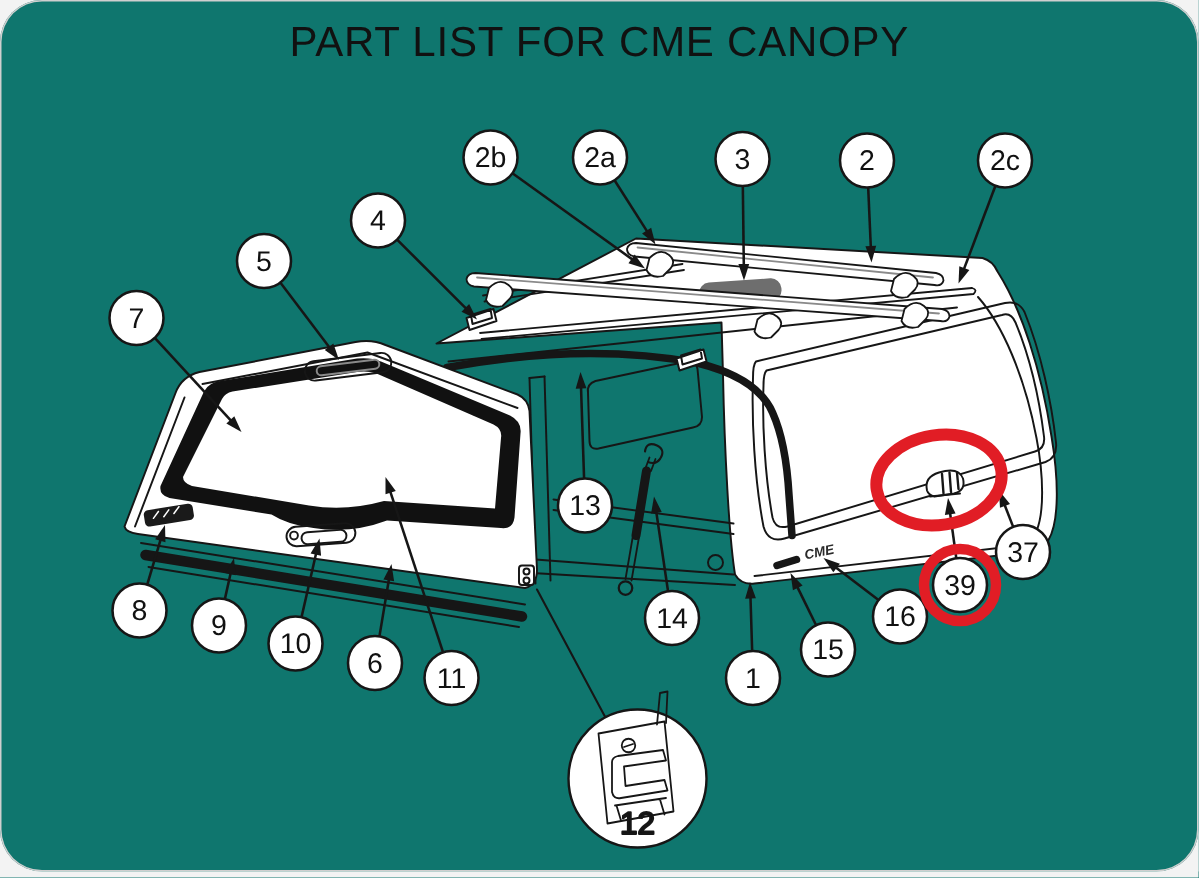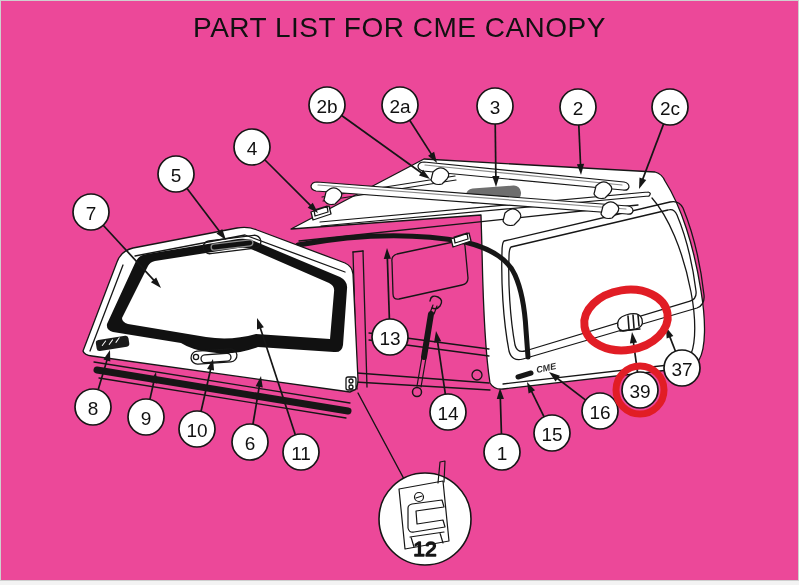--- a/index.html
+++ b/index.html
@@ -1,19 +1,20 @@
 <!DOCTYPE html>
 <html><head>
 <meta charset="utf-8">
 <style>
   html,body{margin:0;padding:0;background:#f3f3f3;}
   .frame{
-    position:relative;width:799px;height:581px;background:#ec4899;
+    position:relative;width:799px;height:581px;background:#0f766e;
     box-shadow:inset 0 0 0 1px #cfcfcf;overflow:hidden;
     font-family:"Liberation Sans",sans-serif;
+    border-radius:28px;
   }
   .title{
     position:absolute;top:12px;left:0;width:100%;text-align:center;
     font-size:28px;letter-spacing:.5px;color:#111;font-weight:400;
     font-family:"Liberation Sans",sans-serif;
   }
   svg{position:absolute;left:0;top:0;}
   svg text{font-family:"Liberation Sans",sans-serif;}
   .callout-label{font-size:19px;fill:#111;}
   .detail-label{font-size:21px;fill:#111;}

